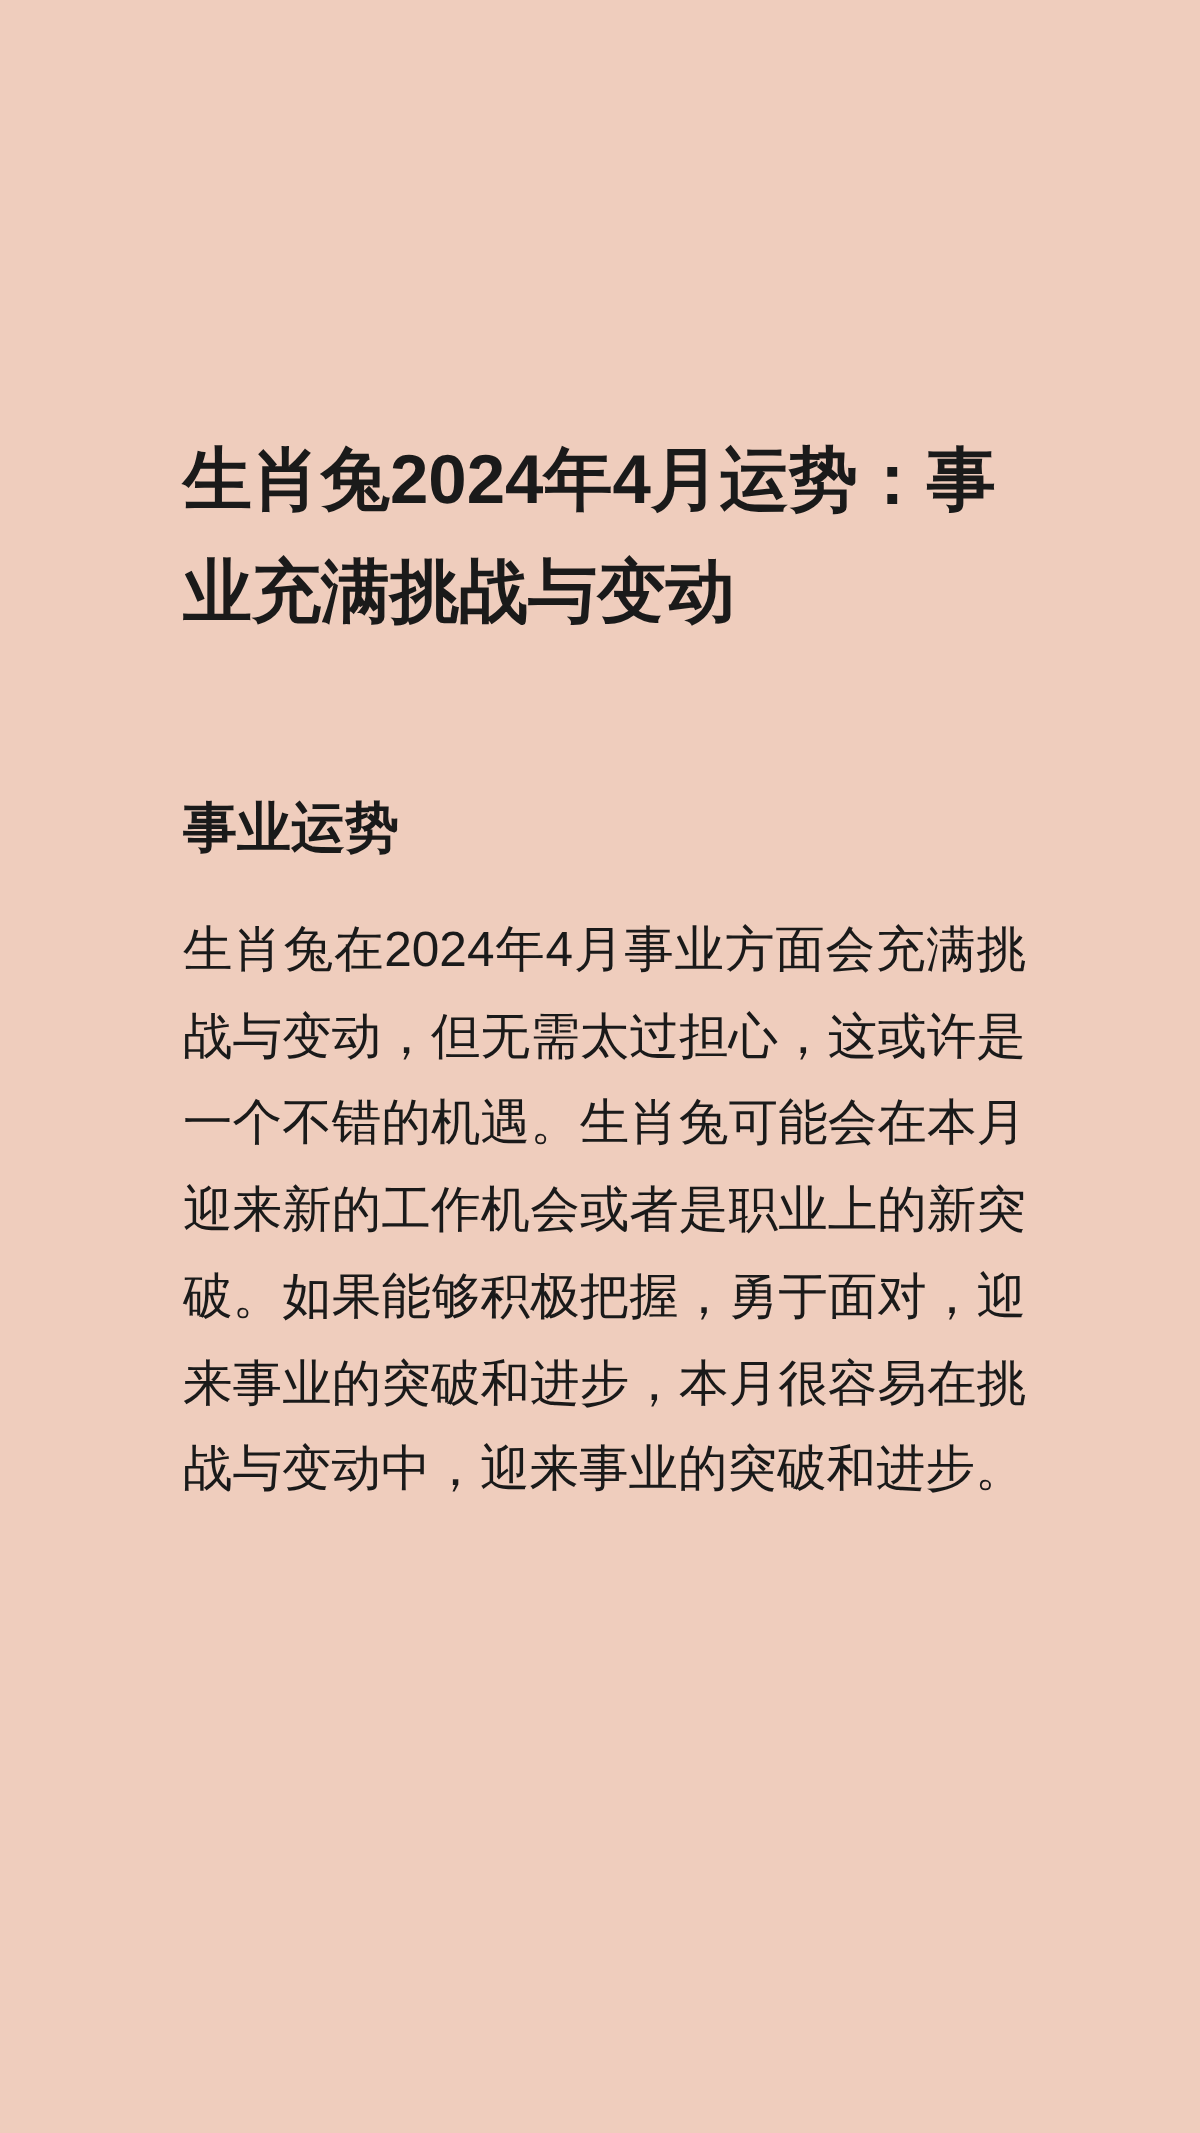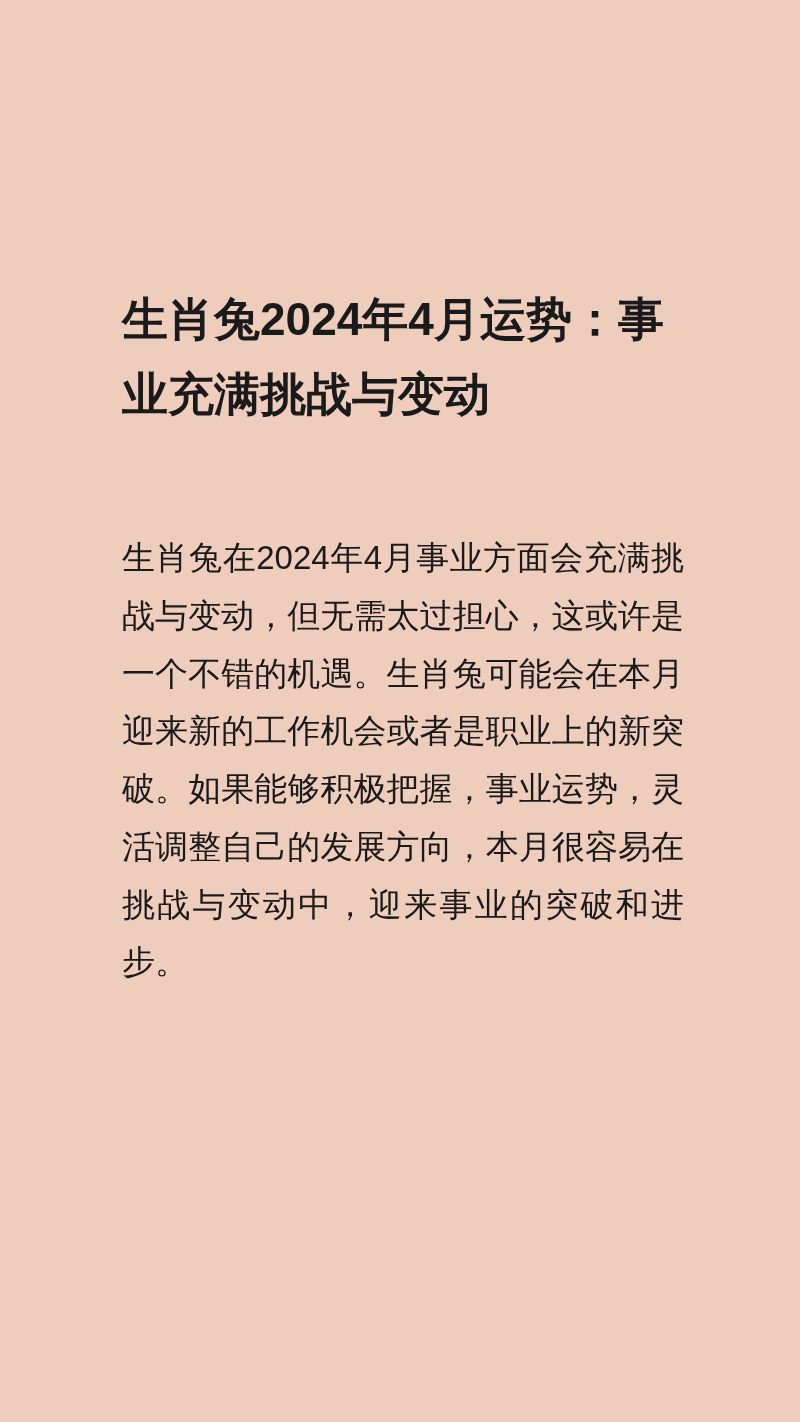--- a/index.html
+++ b/index.html
@@ -55,16 +55,17 @@
   }
 </style>
 </head>
 <body>
 
 <div class="page">
   <div class="content">
     <h1 class="article-title">生肖兔2024年4月运势：事业充满挑战与变动</h1>
 
     <div class="section">
-      <p class="section-body">生肖兔在2024年4月事业方面会充满挑战与变动，但无需太过担心，这或许是一个不错的机遇。生肖兔可能会在本月迎来新的工作机会或者是职业上的新突破。如果能够积极把握，事业运势，灵活调整自己的发展方向，本月很容易在挑战与变动中，迎来事业的突破和进步。</p>
+      <h2 class="section-heading">事业运势</h2>
+      <p class="section-body">生肖兔在2024年4月事业方面会充满挑战与变动，但无需太过担心，这或许是一个不错的机遇。生肖兔可能会在本月迎来新的工作机会或者是职业上的新突破。如果能够积极把握，勇于面对，迎来事业的突破和进步，本月很容易在挑战与变动中，迎来事业的突破和进步。</p>
     </div>
   </div>
 </div>
 
 </body></html>

